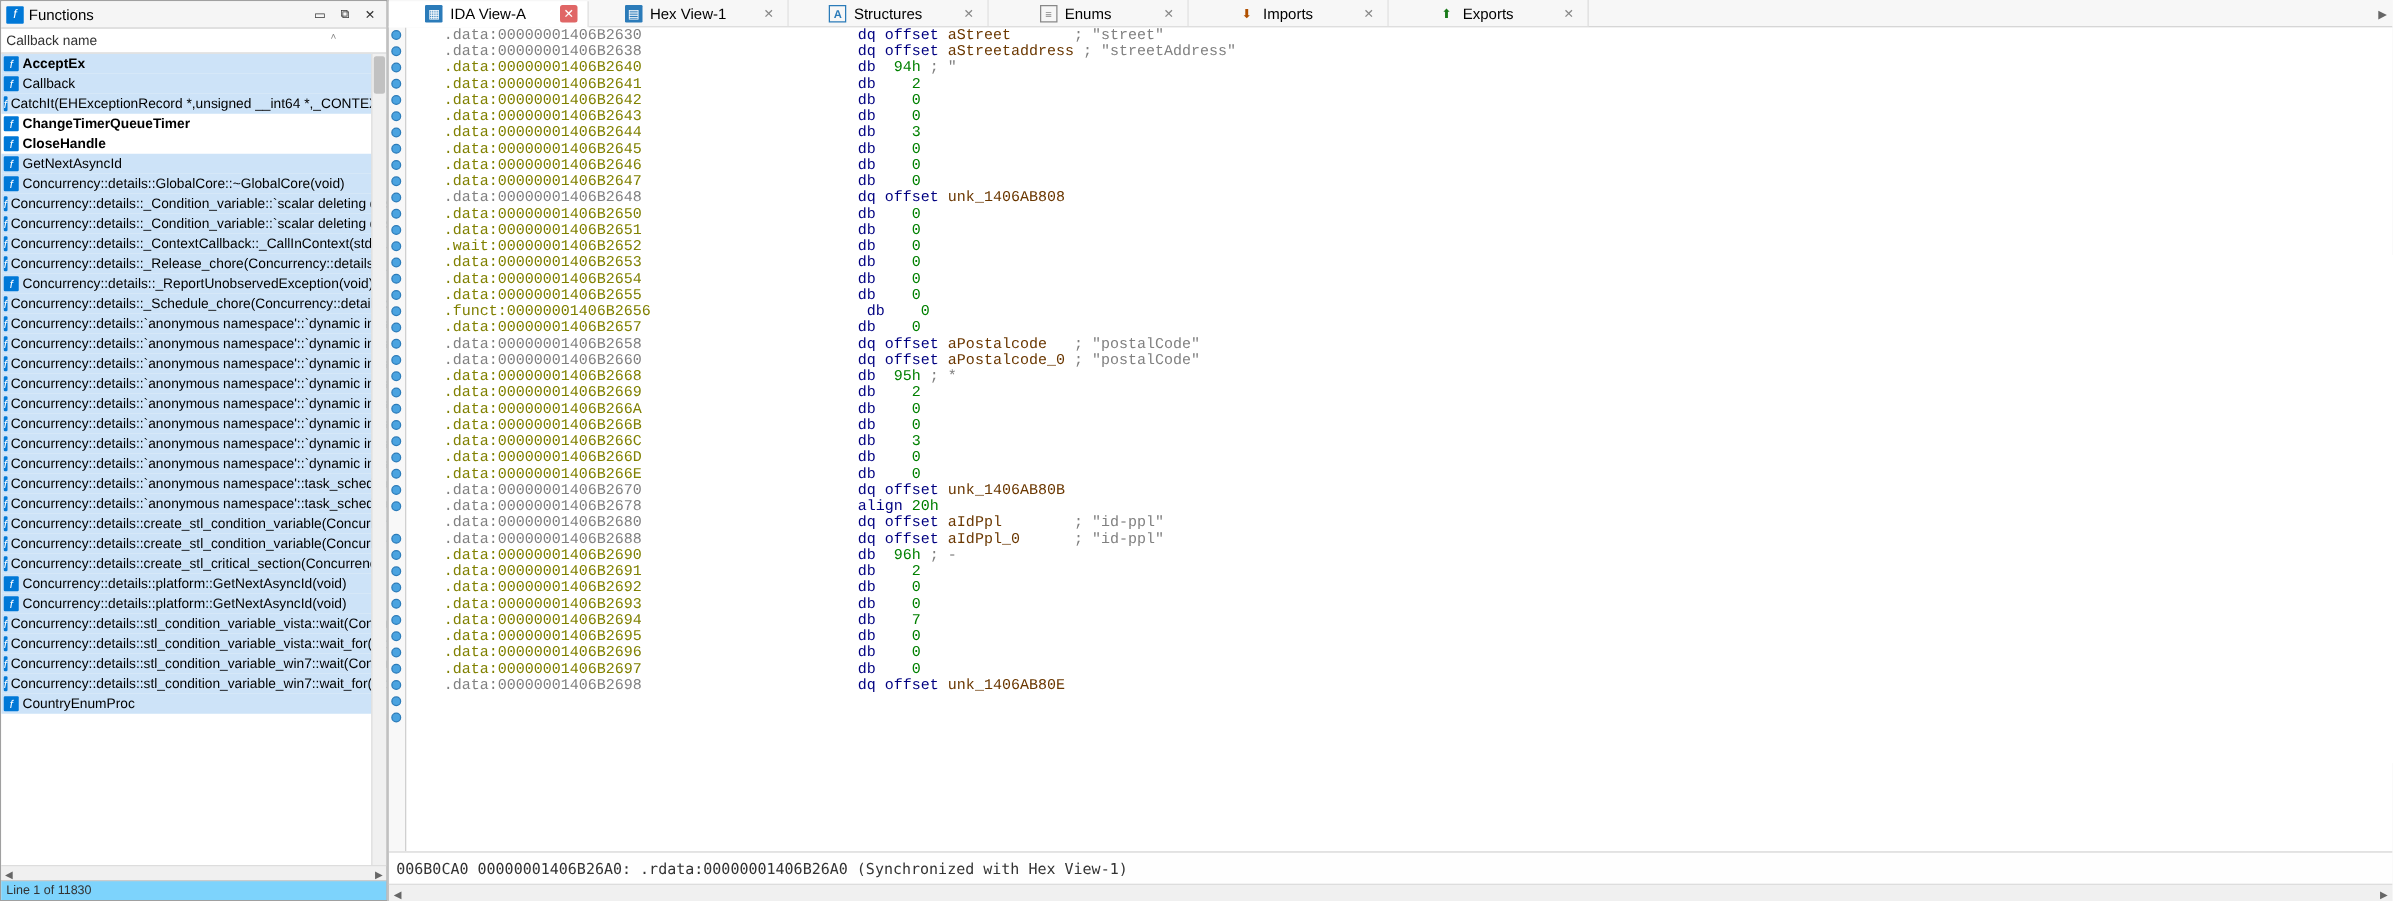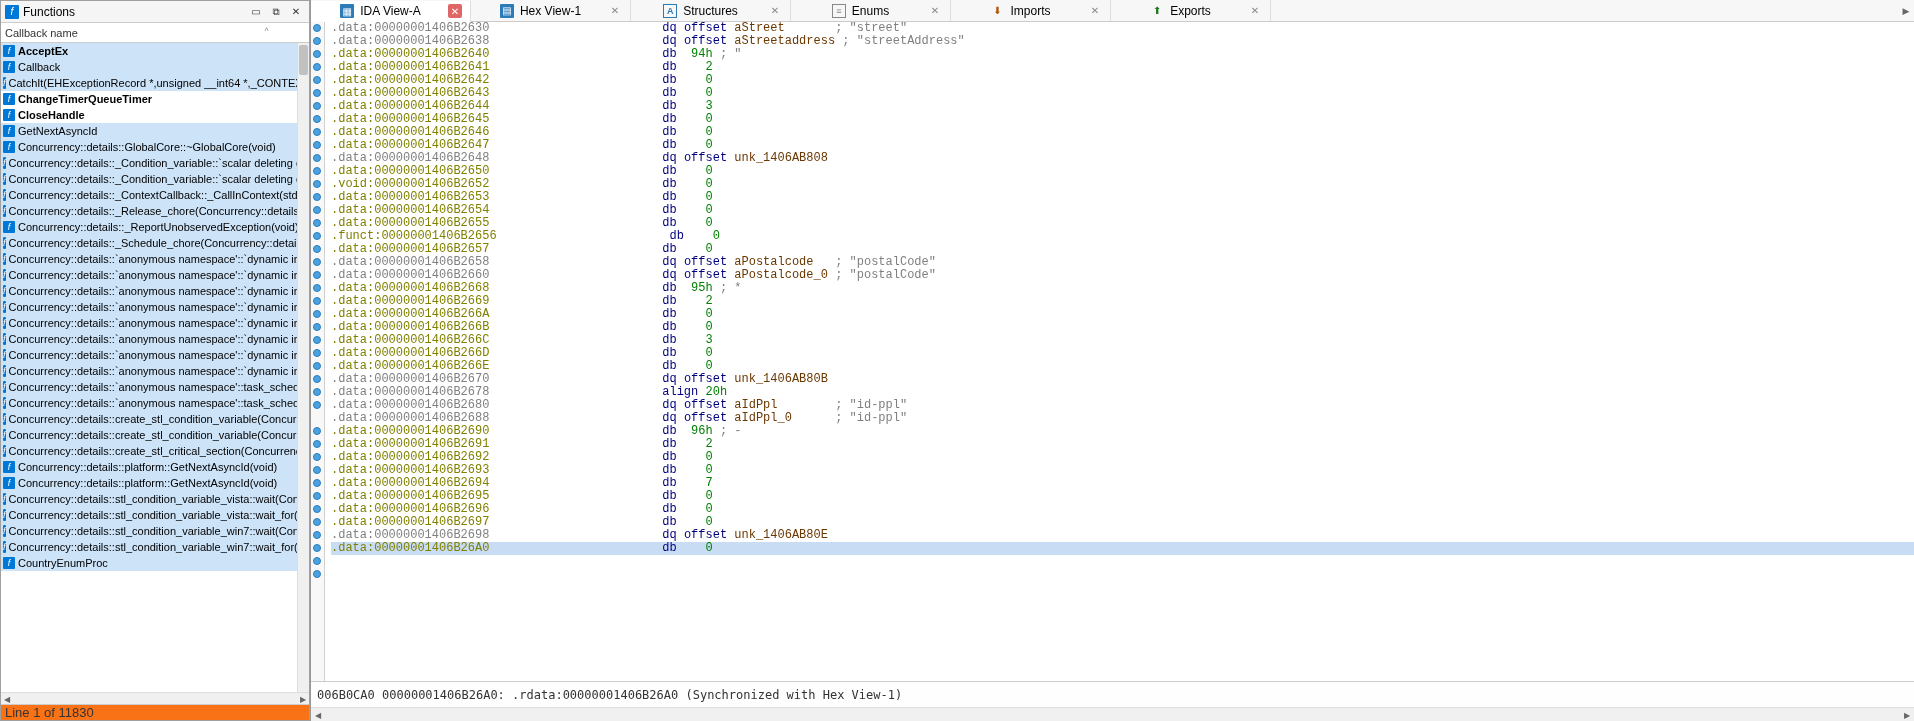--- a/index.html
+++ b/index.html
@@ -15,21 +15,21 @@
   .func-row { height: 16px; display: flex; align-items: center; padding-left: 2px; font-size: 11px; white-space: nowrap; overflow: hidden; cursor: default; }
   .func-row .icon-f { width: 12px; height: 12px; background: #0078d7; color: #fff; font-style: italic; font-size: 9px; display: inline-flex; align-items: center; justify-content: center; margin-right: 3px; border-radius: 1px; }
   .func-row.selected { background: #cde3f8; }
   .func-row span.fn { color: #000; }
   .func-row .fn b { font-weight: bold; }
   .func-scroll-v { position: absolute; right: 0; top: 0; bottom: 0; width: 12px; background: #f0f0f0; border-left: 1px solid #ddd;}
   .func-scroll-v .thumb { position: absolute; left: 1px; right: 1px; top: 2px; height: 30px; background: #c1c1c1; border-radius: 2px; }
   .func-scroll-h { height: 12px; background: #f0f0f0; border-top: 1px solid #ddd; position: relative;}
   .func-scroll-h .btn { position:absolute; top:0; width:12px; height:12px; font-size:8px; display:flex; align-items:center; justify-content:center; color:#666;}
   .func-scroll-h .btn.l{left:0;} .func-scroll-h .btn.r{right:0;}
-  .status-line { height: 16px; background: #f97316; border-top: 1px solid #ccc; font-size: 13px; padding: 0 4px; display: flex; align-items: center; color: #333;}
+  .status-line { height: 16px; background: #7dd3fc; border-top: 1px solid #ccc; font-size: 10px; padding: 0 4px; display: flex; align-items: center; color: #333;}
   .main-area { flex: 1; display: flex; flex-direction: column; border-left: 1px solid #999; background: #fff; }
   .tab-strip { height: 22px; background: #f7f7f7; border-bottom: 1px solid #ccc; display: flex; align-items: stretch; }
   .tab { display: flex; align-items: center; padding: 0 8px; border-right: 1px solid #ddd; background: #f7f7f7; cursor: pointer; font-size: 12px; gap:6px; min-width:160px; justify-content:space-between;}
   .tab .tab-inner{display:flex; align-items:center; gap:6px; flex:1; justify-content:center;}
   .tab.active { background: #fff; border-bottom: 1px solid #fff; position: relative; top: 1px; }
   .tab .tab-icon { width: 14px; height: 14px; display: inline-flex; align-items:center; justify-content:center; font-size:10px;}
   .tab .icon-ida{background:#2b7bb9;color:#fff;border-radius:1px;}
   .tab .icon-hex{background:#2b7bb9;color:#fff;border-radius:1px;}
   .tab .icon-struct{border:1px solid #2b7bb9;color:#2b7bb9;font-weight:bold;font-size:9px;}
   .tab .icon-enum{border:1px solid #888;color:#888;font-weight:bold;font-size:9px;}
@@ -38,21 +38,21 @@
   .tab .close-x { width: 14px; height: 14px; font-size: 10px; display: inline-flex; align-items: center; justify-content: center; color: #888; border-radius:2px;}
   .tab.active .close-x{ background:#e06666; color:#fff;}
   .tab-strip .spacer{flex:1;}
   .tab-strip .tab-scroll{width:16px; display:flex; align-items:center; justify-content:center; font-size:9px; color:#666;}
   .disasm { flex: 1; overflow: hidden; position: relative; font-family: "Consolas","Courier New",monospace; font-size: 12px; line-height: 13px; background: #fff; padding-left: 2px;}
   .gutter { position: absolute; left: 0; top: 0; bottom: 0; width: 14px; border-right: 1px solid #d0d0d0; background: #f8f8f8;}
   .disasm-inner { margin-left: 14px; padding-left: 4px; }
   .dline { white-space: pre; height: 13px; }
   .dline.sel{ background:#c8ddf3; }
   .bp { position: absolute; left: 2px; width: 8px; height: 8px; border-radius: 50%; background: #4aa3e0; border:1px solid #2b7bb9;}
-  .addr { color: #808000; }
+  .addr { color: #808000; margin-left: 24px; }
   .addr.grey{ color:#808080;}
   .kw { color: #000080; }
   .num { color: #008000; }
   .ident { color: #6a3700; }
   .comment { color: #808080; }
   .disasm-status { height: 26px; border-top: 1px solid #ccc; font-family: "Consolas",monospace; font-size: 12px; padding: 1px 6px; color:#333; background:#fefefe; display:flex; align-items:center;}
   .disasm-scroll-h { height: 14px; background: #f0f0f0; border-top: 1px solid #ddd; position: relative;}
   .disasm-scroll-h .btn{position:absolute;top:1px;width:14px;height:12px;font-size:8px;display:flex;align-items:center;justify-content:center;color:#666;}
   .disasm-scroll-h .btn.l{left:0;} .disasm-scroll-h .btn.r{right:0;}
 </style>
@@ -313,21 +313,22 @@
         <div class="dline"><span class="addr">.data:00000001406B2640        </span>                <span class="kw">db</span>  <span class="num">94h</span> <span class="comment">; "</span></div>
         <div class="dline"><span class="addr">.data:00000001406B2641        </span>                <span class="kw">db</span>    <span class="num">2</span></div>
         <div class="dline"><span class="addr">.data:00000001406B2642        </span>                <span class="kw">db</span>    <span class="num">0</span></div>
         <div class="dline"><span class="addr">.data:00000001406B2643        </span>                <span class="kw">db</span>    <span class="num">0</span></div>
         <div class="dline"><span class="addr">.data:00000001406B2644        </span>                <span class="kw">db</span>    <span class="num">3</span></div>
         <div class="dline"><span class="addr">.data:00000001406B2645        </span>                <span class="kw">db</span>    <span class="num">0</span></div>
         <div class="dline"><span class="addr">.data:00000001406B2646        </span>                <span class="kw">db</span>    <span class="num">0</span></div>
         <div class="dline"><span class="addr">.data:00000001406B2647        </span>                <span class="kw">db</span>    <span class="num">0</span></div>
         <div class="dline"><span class="addr grey">.data:00000001406B2648        </span>                <span class="kw">dq</span> <span class="kw">offset</span> <span class="ident">unk_1406AB808</span></div>
         <div class="dline"><span class="addr">.data:00000001406B2650        </span>                <span class="kw">db</span>    <span class="num">0</span></div>
-        <div class="dline"><span class="addr">.void:00000001406B2652        </span>                <span class="kw">db</span>    <span class="num">0</span></div>
+        <div class="dline"><span class="addr">.data:00000001406B2651        </span>                <span class="kw">db</span>    <span class="num">0</span></div>
+        <div class="dline"><span class="addr">.wait:00000001406B2652        </span>                <span class="kw">db</span>    <span class="num">0</span></div>
         <div class="dline"><span class="addr">.data:00000001406B2653        </span>                <span class="kw">db</span>    <span class="num">0</span></div>
         <div class="dline"><span class="addr">.data:00000001406B2654        </span>                <span class="kw">db</span>    <span class="num">0</span></div>
         <div class="dline"><span class="addr">.data:00000001406B2655        </span>                <span class="kw">db</span>    <span class="num">0</span></div>
         <div class="dline"><span class="addr">.funct:00000001406B2656        </span>                <span class="kw">db</span>    <span class="num">0</span></div>
         <div class="dline"><span class="addr">.data:00000001406B2657        </span>                <span class="kw">db</span>    <span class="num">0</span></div>
         <div class="dline"><span class="addr grey">.data:00000001406B2658        </span>                <span class="kw">dq</span> <span class="kw">offset</span> <span class="ident">aPostalcode</span>   <span class="comment">; "postalCode"</span></div>
         <div class="dline"><span class="addr grey">.data:00000001406B2660        </span>                <span class="kw">dq</span> <span class="kw">offset</span> <span class="ident">aPostalcode_0</span> <span class="comment">; "postalCode"</span></div>
         <div class="dline"><span class="addr">.data:00000001406B2668        </span>                <span class="kw">db</span>  <span class="num">95h</span> <span class="comment">; *</span></div>
         <div class="dline"><span class="addr">.data:00000001406B2669        </span>                <span class="kw">db</span>    <span class="num">2</span></div>
         <div class="dline"><span class="addr">.data:00000001406B266A        </span>                <span class="kw">db</span>    <span class="num">0</span></div>
@@ -341,21 +342,20 @@
         <div class="dline"><span class="addr grey">.data:00000001406B2688        </span>                <span class="kw">dq</span> <span class="kw">offset</span> <span class="ident">aIdPpl_0</span>      <span class="comment">; "id-ppl"</span></div>
         <div class="dline"><span class="addr">.data:00000001406B2690        </span>                <span class="kw">db</span>  <span class="num">96h</span> <span class="comment">; -</span></div>
         <div class="dline"><span class="addr">.data:00000001406B2691        </span>                <span class="kw">db</span>    <span class="num">2</span></div>
         <div class="dline"><span class="addr">.data:00000001406B2692        </span>                <span class="kw">db</span>    <span class="num">0</span></div>
         <div class="dline"><span class="addr">.data:00000001406B2693        </span>                <span class="kw">db</span>    <span class="num">0</span></div>
         <div class="dline"><span class="addr">.data:00000001406B2694        </span>                <span class="kw">db</span>    <span class="num">7</span></div>
         <div class="dline"><span class="addr">.data:00000001406B2695        </span>                <span class="kw">db</span>    <span class="num">0</span></div>
         <div class="dline"><span class="addr">.data:00000001406B2696        </span>                <span class="kw">db</span>    <span class="num">0</span></div>
         <div class="dline"><span class="addr">.data:00000001406B2697        </span>                <span class="kw">db</span>    <span class="num">0</span></div>
         <div class="dline"><span class="addr grey">.data:00000001406B2698        </span>                <span class="kw">dq</span> <span class="kw">offset</span> <span class="ident">unk_1406AB80E</span></div>
-        <div class="dline sel"><span class="addr">.data:00000001406B26A0        </span>                <span class="kw">db</span>    <span class="num">0</span></div>
       </div>
   </div>
   <div class="disasm-status">006B0CA0 00000001406B26A0: .rdata:00000001406B26A0 (Synchronized with Hex View-1)</div>
   <div class="disasm-scroll-h">
     <span class="btn l">◀</span>
     <span class="btn r">▶</span>
   </div>
 </div>
 
 </body></html>

